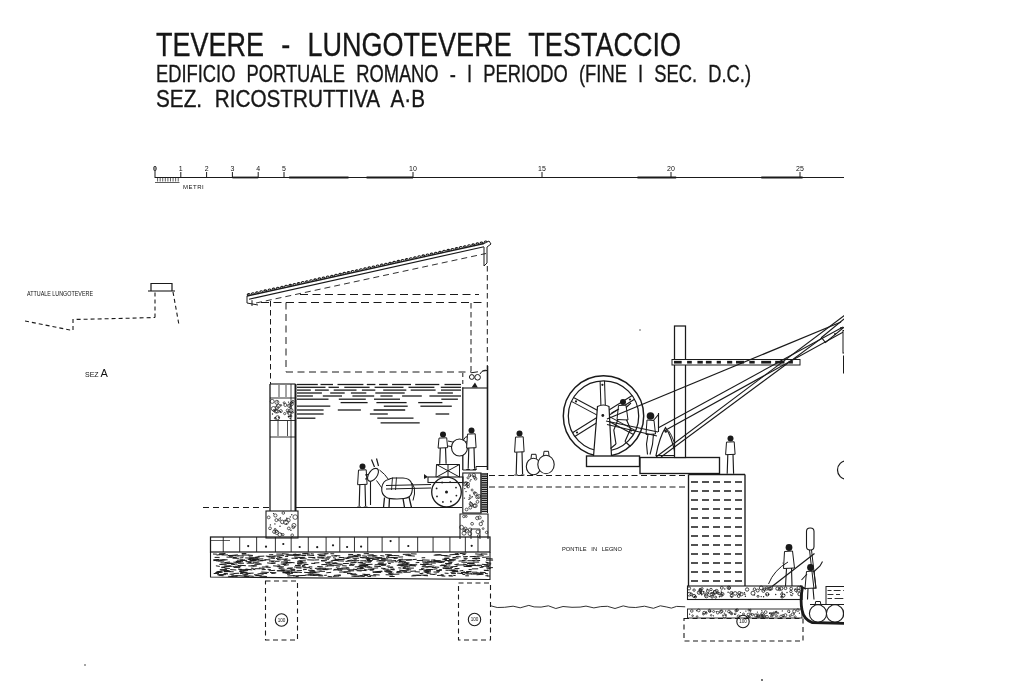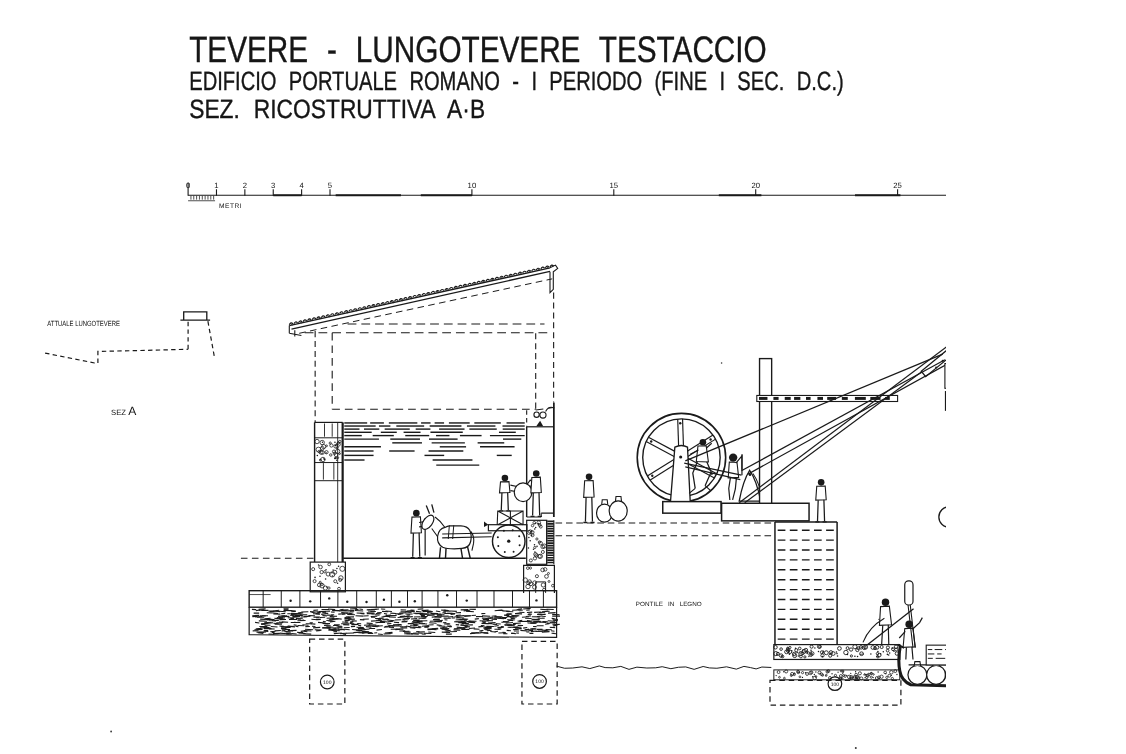--- a/index.html
+++ b/index.html
@@ -1,15 +1,15 @@
 <!DOCTYPE html>
 <html><head><meta charset="utf-8">
 <style>
 html,body{margin:0;padding:0;background:#ffffff;}
-#page{width:844px;height:685px;position:relative;background:#ffffff;overflow:hidden;margin-left:16px;}
+#page{width:844px;height:685px;position:relative;background:#ffffff;overflow:hidden;}
 </style></head>
 <body>
 <div id="page">
 <svg width="1024" height="685" viewBox="0 0 1024 685">
 
 <g font-family="Liberation Sans, sans-serif" fill="#161616" stroke="#161616" stroke-width="0.35">
 <text x="156" y="56" font-size="33.5" word-spacing="12" textLength="525" lengthAdjust="spacingAndGlyphs">TEVERE - LUNGOTEVERE TESTACCIO</text>
 <text x="156" y="81.5" font-size="24" word-spacing="8" textLength="595" lengthAdjust="spacingAndGlyphs">EDIFICIO PORTUALE ROMANO - I PERIODO (FINE I SEC. D.C.)</text>
 <text x="156" y="107" font-size="24" word-spacing="8" textLength="269" lengthAdjust="spacingAndGlyphs">SEZ. RICOSTRUTTIVA A·B</text>
 </g>

